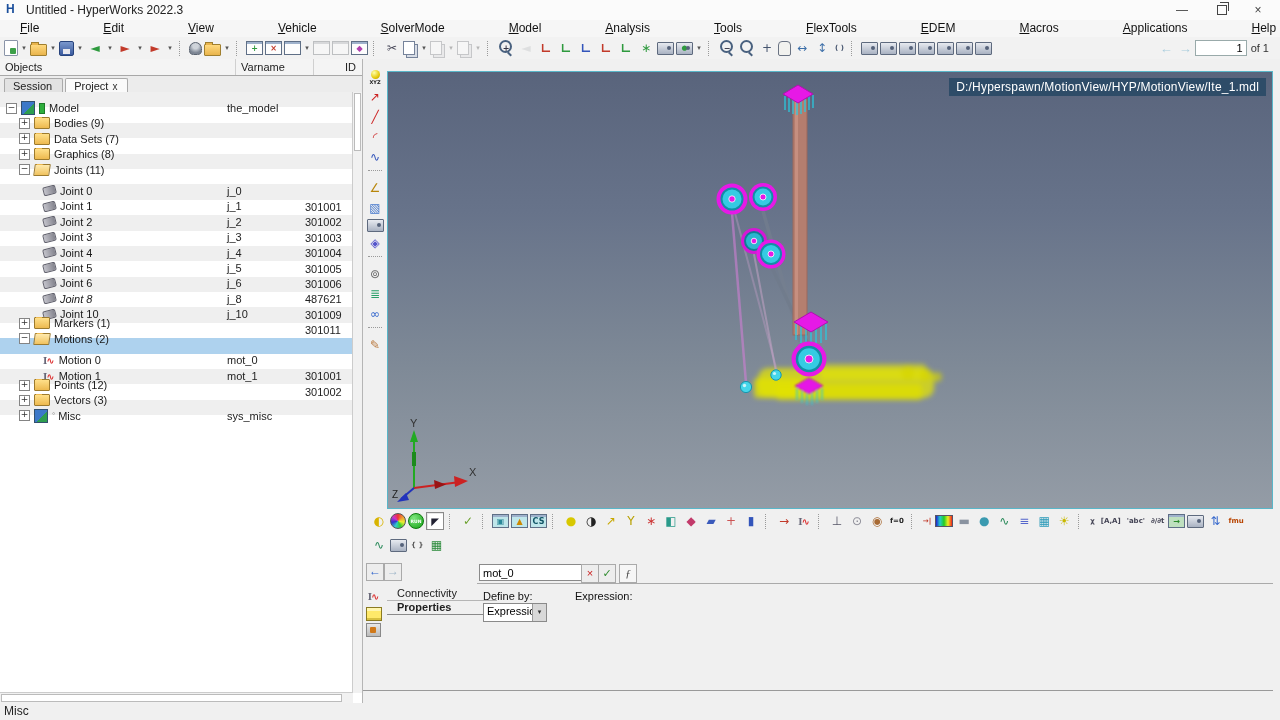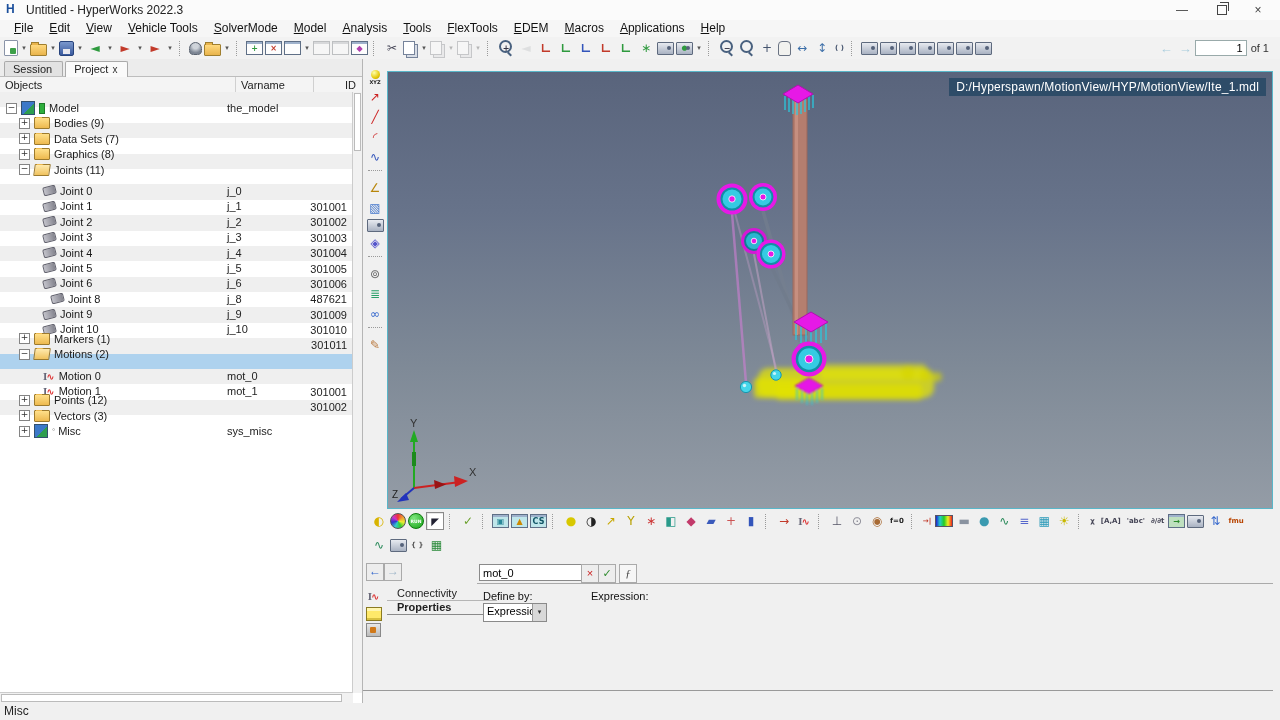--- a/index.html
+++ b/index.html
@@ -7,21 +7,21 @@
     -webkit-font-smoothing:antialiased;}
   
   #titlebar{position:absolute;top:0;left:0;right:0;height:20px;background:#fbfbfb;border-bottom:1px solid #e3e3e3;}
   #appicon{position:absolute;left:6px;top:3px;width:13px;height:13px;font:bold 12px "Liberation Sans",sans-serif;color:#1b4f9c;line-height:13px;}
   #apptitle{position:absolute;left:26px;top:3px;font-size:12px;color:#222;}
   .winbtn{position:absolute;top:0;width:36px;height:20px;text-align:center;font-size:12px;color:#444;line-height:20px;}
   #btn-min{right:80px;} #btn-restore{right:40px;} #btn-close{right:4px;}
   #btn-restore .sq{display:inline-block;width:8px;height:8px;border:1px solid #444;background:#fbfbfb;position:relative;top:1px;}
   #btn-restore .sq:before{content:"";position:absolute;left:2px;top:-4px;width:8px;height:8px;border:1px solid #444;border-bottom:none;border-left:none;}
   
-  #menubar{position:absolute;top:20px;left:0;right:0;height:17px;background:#f6f6f6;display:flex;align-items:flex-start;padding-left:6px;}
+  #menubar{position:absolute;top:20px;left:0;right:0;height:17px;background:#f6f6f6;display:flex;align-items:flex-start;padding-left:12px;gap:48px;}
   .menu-item{display:inline-block;padding:0 8px;font-size:12px;color:#111;height:17px;line-height:17px;}
   .menu-item::first-letter{text-decoration:underline;}
   
   #toolbar{position:absolute;top:37px;left:0;right:0;height:22px;background:#f2f2f2;border-bottom:1px solid #dcdcdc;display:flex;align-items:center;padding:0 3px;white-space:nowrap;}
   .tbico{display:inline-flex;align-items:center;justify-content:center;width:18px;height:18px;font:12px "DejaVu Sans",sans-serif;margin:0 1px;flex:none;position:relative;}
   .tsep{width:4px;height:15px;border-left:1px dotted #9a9a9a;margin:0 4px;flex:none;}
   .dim{opacity:.38;filter:grayscale(.8);}
   .k-drop{width:8px;font-size:7px;color:#555;}
   .k-txt{font:bold 7px "DejaVu Sans",sans-serif;width:auto;padding:0 2px;color:#445;}
   .k-doc{width:12px;height:14px;background:#fff;border:1px solid #8a94a8;border-radius:1px;}
@@ -64,21 +64,21 @@
   .tab .closex{color:#333;font-size:10px;margin-left:4px;}
   #treehead{height:16px;display:grid;grid-template-columns:1fr 78px 48px;align-items:center;background:#f4f4f4;border-bottom:1px solid #a8a8a8;font-size:11px;color:#222;}
   #treehead .hc{padding-left:5px;border-right:1px solid #d0d0d0;height:16px;line-height:16px;}
   #treehead .hc:last-child{text-align:right;padding-right:6px;border-right:none;}
   #tree{position:absolute;top:33px;left:0;right:9px;bottom:10px;overflow:hidden;}
   .trow{display:grid;grid-template-columns:1fr 78px 48px;align-items:center;height:15.4px;font-size:11px;color:#1a1a1a;}
   .trow:nth-child(odd){background:#efefef;}
   .trow.sel{background:#aed2ee;}
   .tlabel{display:flex;align-items:center;white-space:nowrap;overflow:hidden;}
   .tvar{font-size:11px;color:#222;}
-  .tid{text-align:right;padding-right:6px;font-size:11px;color:#222;margin-top:32px;}
+  .tid{text-align:left;padding-right:6px;font-size:11px;color:#222;margin-top:32px;}
   .tg{width:9px;height:9px;border:1px solid #848484;background:#fff;font:9px/7px "DejaVu Sans",sans-serif;text-align:center;color:#333;margin-right:4px;flex:none;}
   .tgsp{width:11px;flex:none;}
   .ti{display:inline-block;position:relative;margin-right:4px;flex:none;}
   .ti-folder{width:14px;height:10px;background:linear-gradient(#ffe08a,#edb94f);border:1px solid #9c7a2e;border-radius:1px;}
   .ti-folder:before{content:"";position:absolute;top:-3px;left:0;width:6px;height:2px;background:#edb94f;border:1px solid #9c7a2e;border-bottom:none;}
   .ti-folder.open{background:linear-gradient(#ffeaae,#f0c25e);transform:skewX(-8deg);}
   .ti-model{width:12px;height:12px;background:linear-gradient(135deg,#3c78c8 55%,#2e9e4f 55%);border:1px solid #33506e;}
   .ti-led{width:4px;height:9px;background:#2fae3d;border:1px solid #1d7a28;margin-right:4px;display:inline-block;flex:none;}
   .ti-joint{width:11px;height:7px;background:linear-gradient(90deg,#c3c3cb,#83838d);border:1px solid #60606c;border-radius:2px;transform:rotate(-14deg);}
   .ti-motion i{font:bold 11px "Liberation Serif",serif;color:#667;font-style:normal;}
@@ -105,21 +105,21 @@
   #namefield{position:absolute;left:116px;top:5px;width:98px;height:15px;border:1px solid #8a8a8a;font-size:11px;padding:0 3px;background:#fff;}
   .fieldbtn{position:absolute;top:5px;width:16px;height:17px;border:1px solid #aaa;background:#ededed;text-align:center;line-height:16px;font-size:11px;}
   #fb-x{left:218px;color:#cc2222;} #fb-ok{left:235px;color:#2e8b2e;}
   #fb-fx{left:256px;font-style:italic;font-family:"Liberation Serif",serif;color:#444;background:#f6f6f6;}
   #fieldline{position:absolute;left:114px;right:0;top:24px;border-top:1px solid #aaa;}
   #picons{position:absolute;left:1px;top:27px;width:19px;display:flex;flex-direction:column;align-items:center;}
   #picons .tbico{margin:1px 0;}
   .ptab{position:absolute;left:24px;width:100px;height:14px;font-size:11px;color:#222;border-bottom:1px solid #b5b5b5;padding-left:10px;line-height:14px;}
   #ptab-conn{top:27px;} #ptab-prop{top:41px;font-weight:bold;border-bottom:1px solid #8a8a8a;}
   .plabel{position:absolute;top:31px;font-size:11px;color:#111;}
-  #lbl-defineby{left:120px;} #lbl-expr{left:204px;padding-left:24px;}
+  #lbl-defineby{left:120px;} #lbl-expr{left:188px;padding-left:24px;}
   #dropdown{position:absolute;left:120px;top:44px;width:62px;height:17px;border:1px solid #8a8a8a;background:#fff;font-size:11px;}
   #dropdown .dval{position:absolute;left:3px;top:1px;}
   #dropdown .dbtn{position:absolute;right:0;top:0;bottom:0;width:13px;background:#d8d8d8;border-left:1px solid #9a9a9a;text-align:center;font-size:7px;line-height:16px;color:#333;}
   #exprfield{position:absolute;left:188px;top:44px;right:3px;height:15px;border:1px solid #8a8a8a;font-size:11px;padding:0 3px;background:#fff;color:#111;}
   
   #statusbar{position:absolute;left:0;right:0;bottom:0;height:17px;background:#f0f0f0;font-size:12px;color:#222;}
   #statusbar span{position:absolute;left:4px;top:1px;}
   svg text{font-family:"Liberation Sans","DejaVu Sans",sans-serif;}
 </style>
 </head>
@@ -214,29 +214,29 @@
     </span>
   <span id="pagenav">
     <span class="navarrow">←</span>
     <span class="navarrow">→</span>
     <input value="1" style="">
     <span class="oflabel">of 1</span>
   </span>
 </div>
 
 <div id="leftpanel">
-  <div id="tabstrip">
-    <span class="tab">Session</span>
-    <span class="tab active"><span>Project</span><span class="closex">x</span></span>
-  </div>
   <div id="treehead">
     <span class="hc">Objects</span>
     <span class="hc">Varname</span>
     <span class="hc">ID</span>
   </div>
+  <div id="tabstrip">
+    <span class="tab">Session</span>
+    <span class="tab active"><span>Project</span><span class="closex">x</span></span>
+  </div>
   <div id="tree">
       <div class="trow">
         <span class="tlabel" style="padding-left: 6px;">
           <span class="tg">−</span>
           <span style="display: inline-flex; align-items: center;">
             <span class="ti ti-model"></span>
             <span class="ti-led"></span>
           </span>
           <span>Model</span>
         </span>
@@ -358,40 +358,29 @@
           <span class="tgsp"></span>
           <span style="display: inline-flex; align-items: center;">
             <span class="ti ti-joint"></span>
           </span>
           <span>Joint 6</span>
         </span>
         <span class="tvar">j_6</span>
         <span class="tid">487621</span>
       </div>
       <div class="trow">
-        <span class="tlabel" style="padding-left: 40px;">
+        <span class="tlabel" style="padding-left: 32px; font-style: italic;">
           <span class="tgsp"></span>
           <span style="display: inline-flex; align-items: center;">
             <span class="ti ti-joint"></span>
           </span>
           <span>Joint 8</span>
         </span>
         <span class="tvar">j_8</span>
         <span class="tid">301009</span>
-      </div>
-      <div class="trow">
-        <span class="tlabel" style="padding-left: 32px;">
-          <span class="tgsp"></span>
-          <span style="display: inline-flex; align-items: center;">
-            <span class="ti ti-joint"></span>
-          </span>
-          <span>Joint 9</span>
-        </span>
-        <span class="tvar">j_9</span>
-        <span class="tid">301010</span>
       </div>
       <div class="trow">
         <span class="tlabel" style="padding-left: 32px;">
           <span class="tgsp"></span>
           <span style="display: inline-flex; align-items: center;">
             <span class="ti ti-joint"></span>
           </span>
           <span>Joint 10</span>
         </span>
         <span class="tvar">j_10</span>

